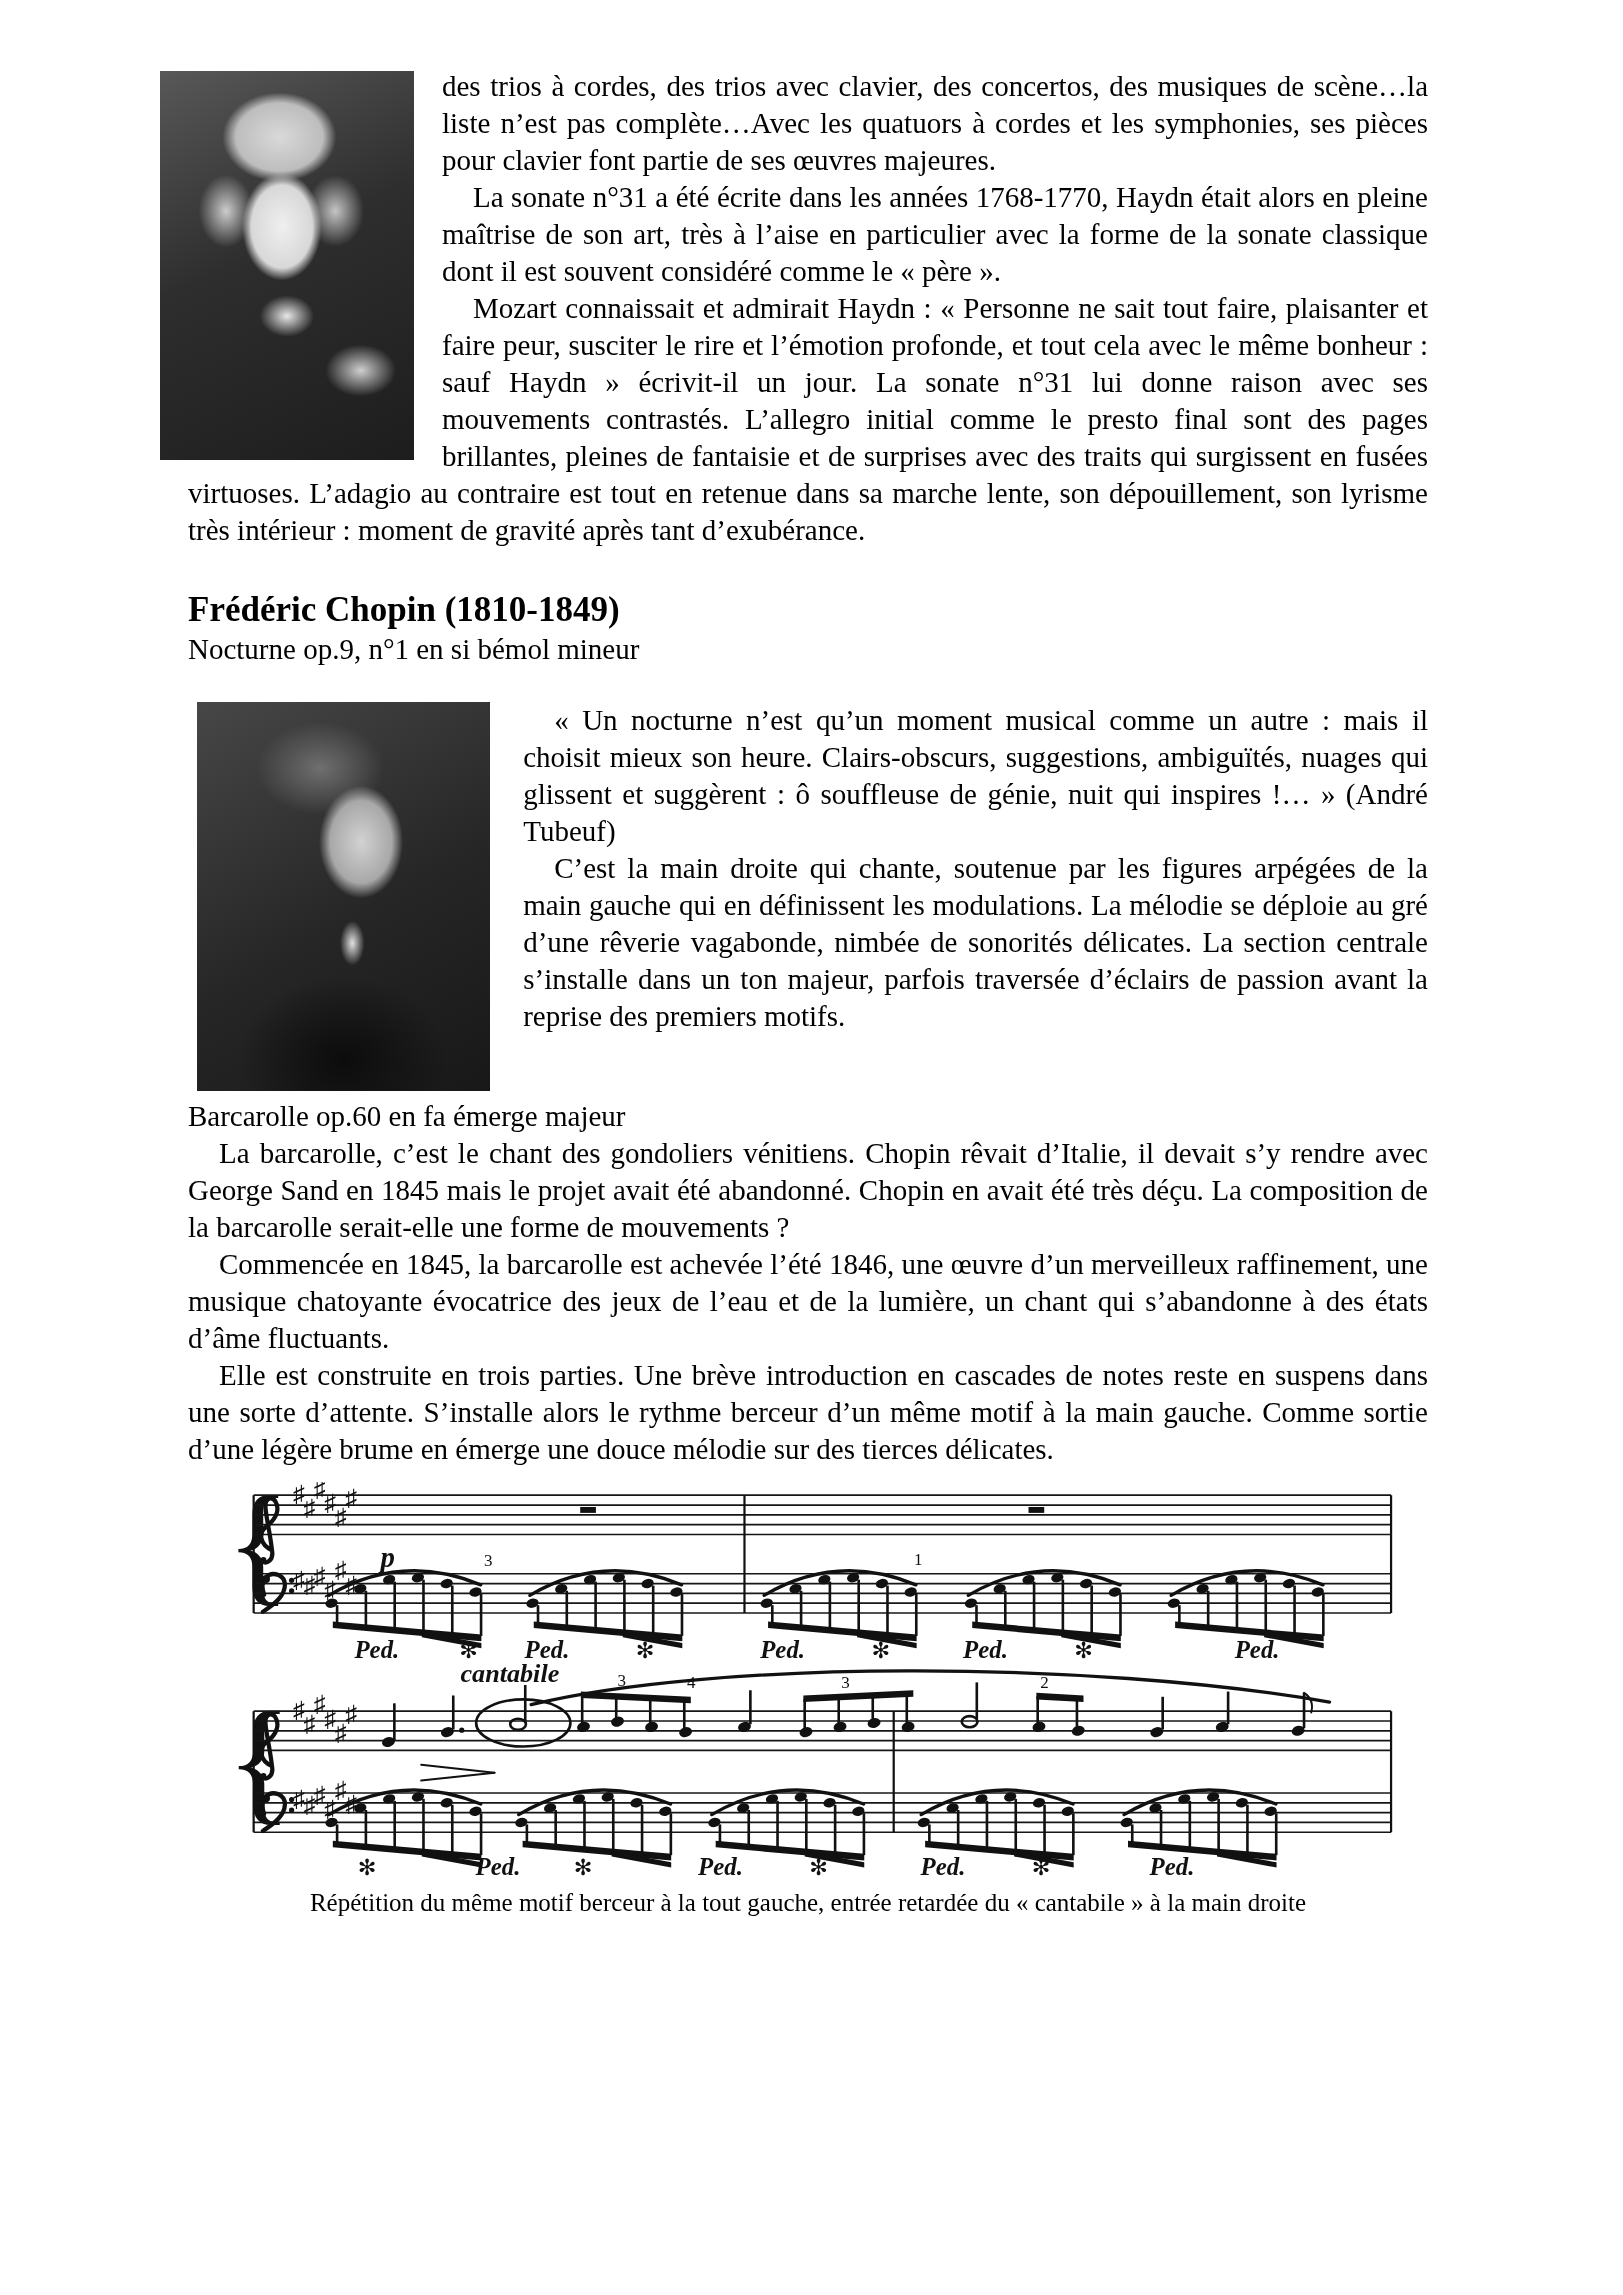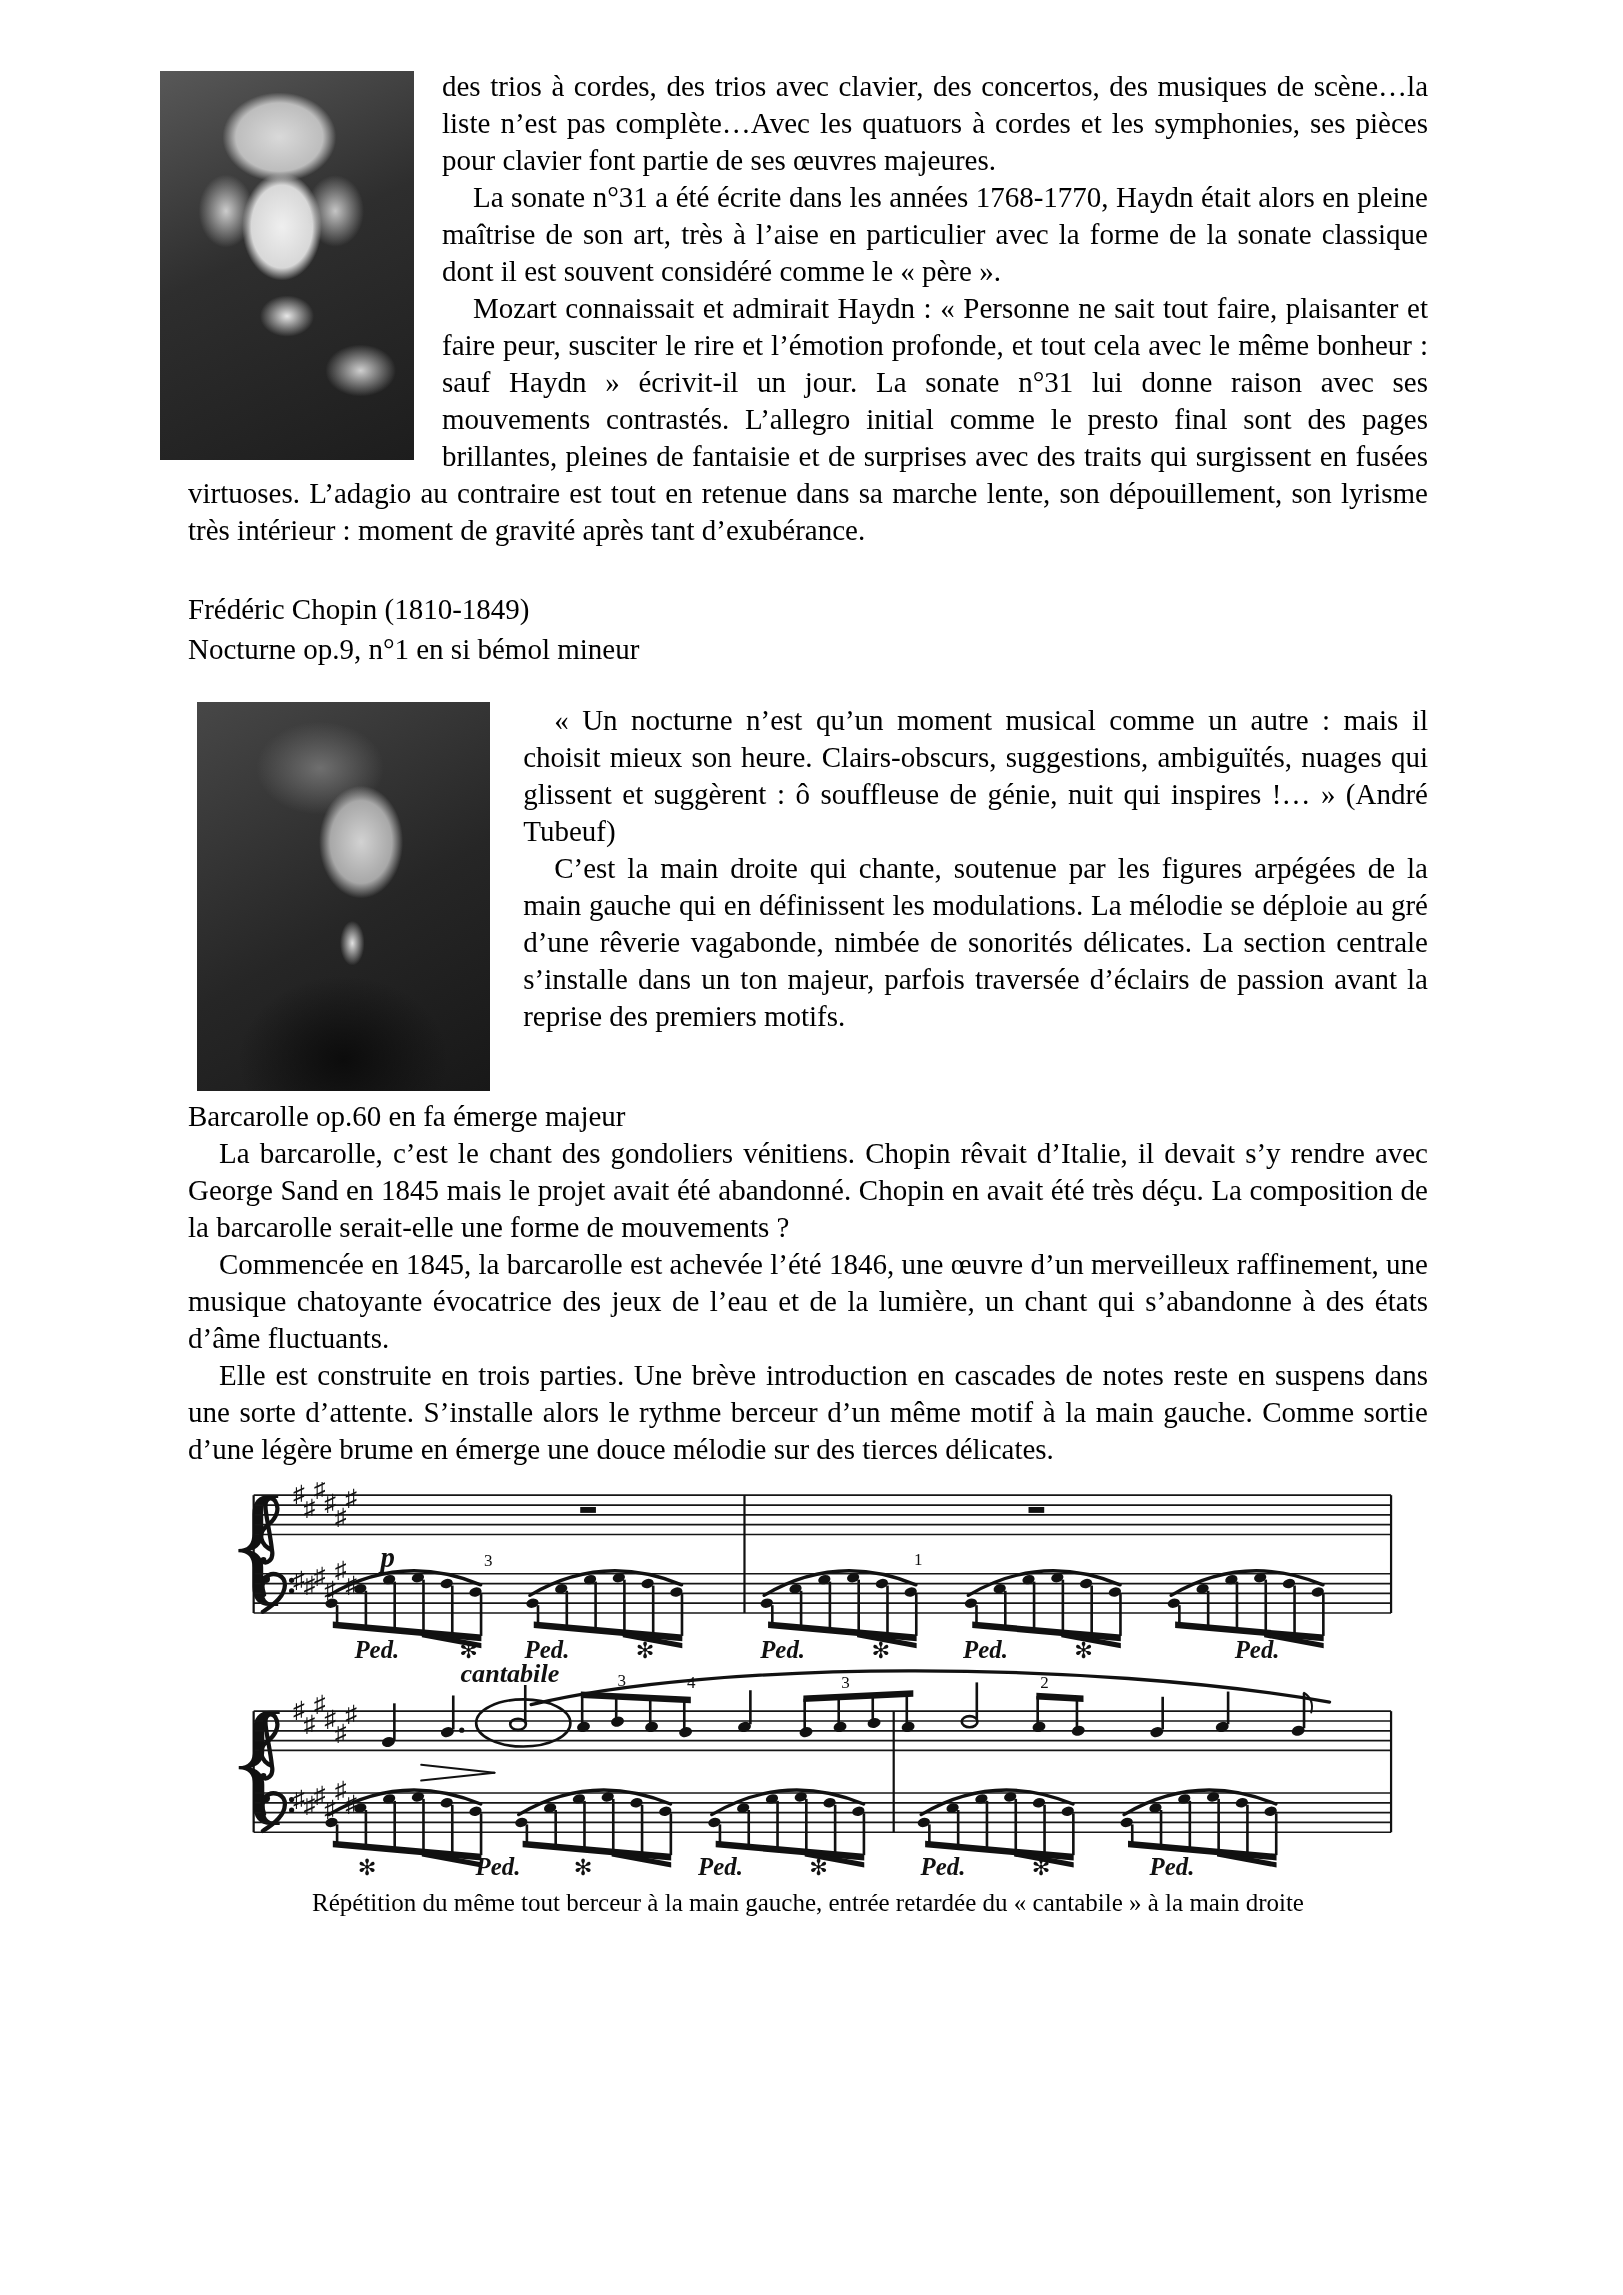--- a/index.html
+++ b/index.html
@@ -23,21 +23,21 @@
   }
   .float-chopin{
     float:left;width:293px;height:389px;margin:0 33px 6.5px 9.2px;
     background:
       radial-gradient(ellipse 56px 75px at 56% 36%, #d2d2d2 0%, #a8a8a8 55%, rgba(90,90,90,0) 75%),
       radial-gradient(ellipse 85px 62px at 42% 17%, #6f6f6f 0%, rgba(70,70,70,0) 75%),
       radial-gradient(ellipse 17px 31px at 53% 62%, #e2e2e2 0%, rgba(120,120,120,0) 72%),
       radial-gradient(ellipse 131px 105px at 50% 92%, #0c0c0c 0%, rgba(20,20,20,0) 80%),
       linear-gradient(150deg, #474747 0%, #262626 55%, #181818 100%);
   }
-  .h1{font-size:29px;font-weight:normal;line-height:43px;margin:39px 0 0 0 !important;text-align:center;}
+  .h1{font-size:35px;font-weight:bold;line-height:43px;margin:39px 0 0 0 !important;text-align:center;}
   .subtitle{text-align:left !important;}
   .quote-block{margin-top:34px !important;}
   .barcarolle-subtitle{clear:both;margin-top:11.8px !important;}
   .italic-term{}
   .sheet-wrap{margin:14.4px 0 0 29px;width:1178px;}
   .caption{margin-top:7.9px;font-size:25px;line-height:30px;text-align:center !important;}
   
   .sheet svg{display:block;}
   .sl{stroke:#161616;stroke-width:2.6;}
   .bar{stroke:#111;stroke-width:3.4;}
@@ -279,17 +279,17 @@
             <text class="mtext" x="735" y="600" font-style="italic" font-weight="bold">Ped.</text>
             <text class="mtext" x="905" y="600" font-size="34">✻</text>
             <text class="mtext" x="1075" y="600" font-style="italic" font-weight="bold">Ped.</text>
             <text class="mtext" x="1245" y="600" font-size="34">✻</text>
             <text class="mtext" x="1425" y="600" font-style="italic" font-weight="bold">Ped.</text>
           </g>
         </g>
       </svg>
     </div>
 
-    <p class="caption">Répétition du même tout  berceur à la main gauche,  entrée retardée du « cantabile » à la main droite</p>
+    <p class="caption">Répétition du même motif  berceur à la tout gauche,  entrée retardée du « cantabile » à la main droite</p>
 
   </div>
 </div>
 
 
 </body></html>

